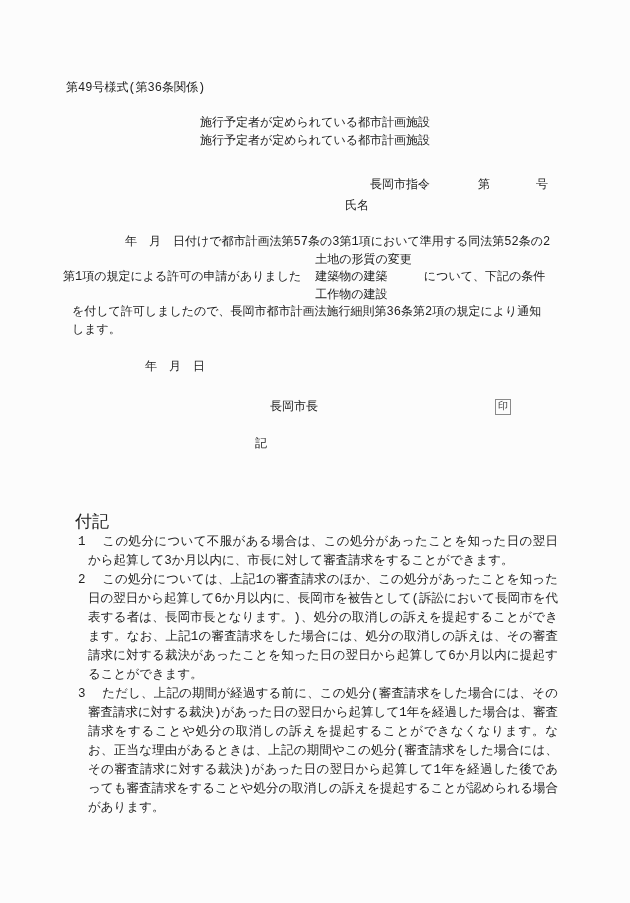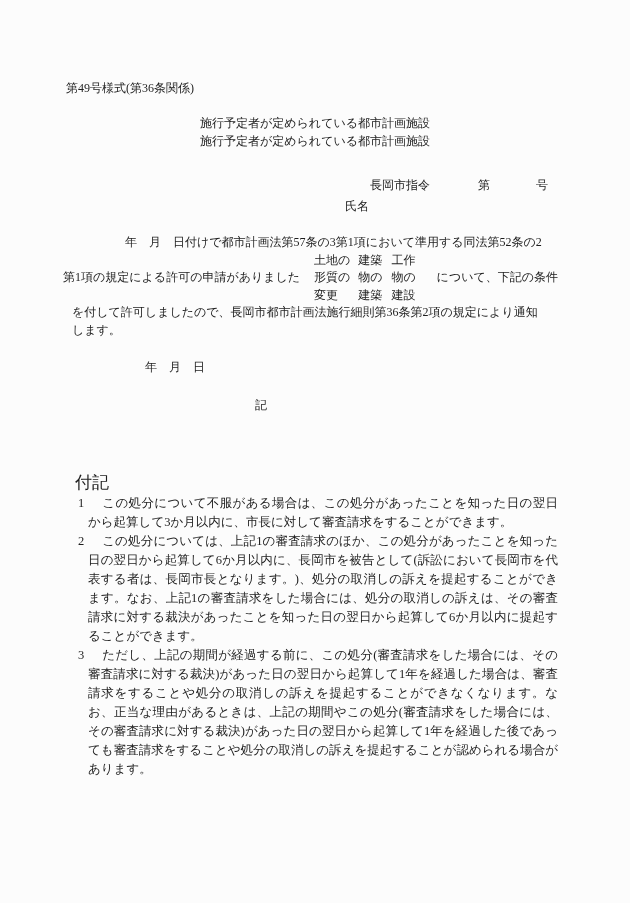--- a/index.html
+++ b/index.html
@@ -3,39 +3,39 @@
 <meta charset="utf-8">
 <style>
   * { margin: 0; padding: 0; box-sizing: border-box; }
   html, body { background: #ffffff; }
   .page {
     position: relative;
     width: 630px;
     height: 903px;
     background: #fcfcfc;
     color: #1d1d1d;
-    font-family: Liberation Serif, serif;
+    font-family: Liberation Mono, monospace;
     font-size: 12px;
     line-height: 17.5px;
     padding: 80px 72px 30px 72px;
     overflow: hidden;
   }
   .form-number { margin-left: -6px; }
   .doc-title { margin-top: 16px; margin-left: 128px; line-height: 18px; }
   .directive-line { margin-top: 27px; white-space: nowrap; }
   .directive-authority { margin-left: 298px; margin-top: 28px; }
   .directive-dai { margin-left: 48px; }
   .directive-go { margin-left: 46px; }
   .recipient-line { margin-left: 273px; line-height: 21px; }
   .recipient-block { margin-top: 2px; }
   .body-block { margin-top: 17px; }
   .body-line-1 { text-indent: 53px; }
   .apply-row { display: flex; align-items: center; }
   .apply-left { margin-left: -9px; white-space: nowrap; }
-  .options-col { display: flex; flex-direction: row; margin-left: 14px; line-height: 17.5px; }
+  .options-col { display: flex; flex-direction: column; margin-left: 14px; line-height: 17.5px; }
   .apply-right { margin-left: 12px; white-space: nowrap; }
   .date-line { margin-top: 20px; margin-left: 73px; }
   .signature-row { margin-top: 22px; display: flex; align-items: center; }
   .signer-name { margin-left: 198px; }
   .seal-stamp {
     display: inline-block;
     margin-left: 177px;
     border: 1px solid #8a8a8a;
     font-size: 10px;
     line-height: 12px;
@@ -85,20 +85,24 @@
         <span>工作物の建設</span>
       </span>
       <span class="apply-right">について、下記の条件</span>
     </div>
     <div>を付して許可しましたので、長岡市都市計画法施行細則第36条第2項の規定により通知</div>
     <div>します。</div>
   </div>
 
   <div class="date-line">年　月　日</div>
 
+  <div class="signature-row">
+    <span class="signer-name">長岡市長</span>
+    <span class="seal-stamp">印</span>
+  </div>
 
   <div class="record-marker">記</div>
 
   <div class="notes-heading">付記</div>
 
   <div class="notes-list">
     <p class="note-item">
       <span class="note-num">1</span><span>この処分について不服がある場合は、この処分があったことを知った日の翌日から起算して3か月以内に、市長に対して審査請求をすることができます。</span>
     </p>
     <p class="note-item">

